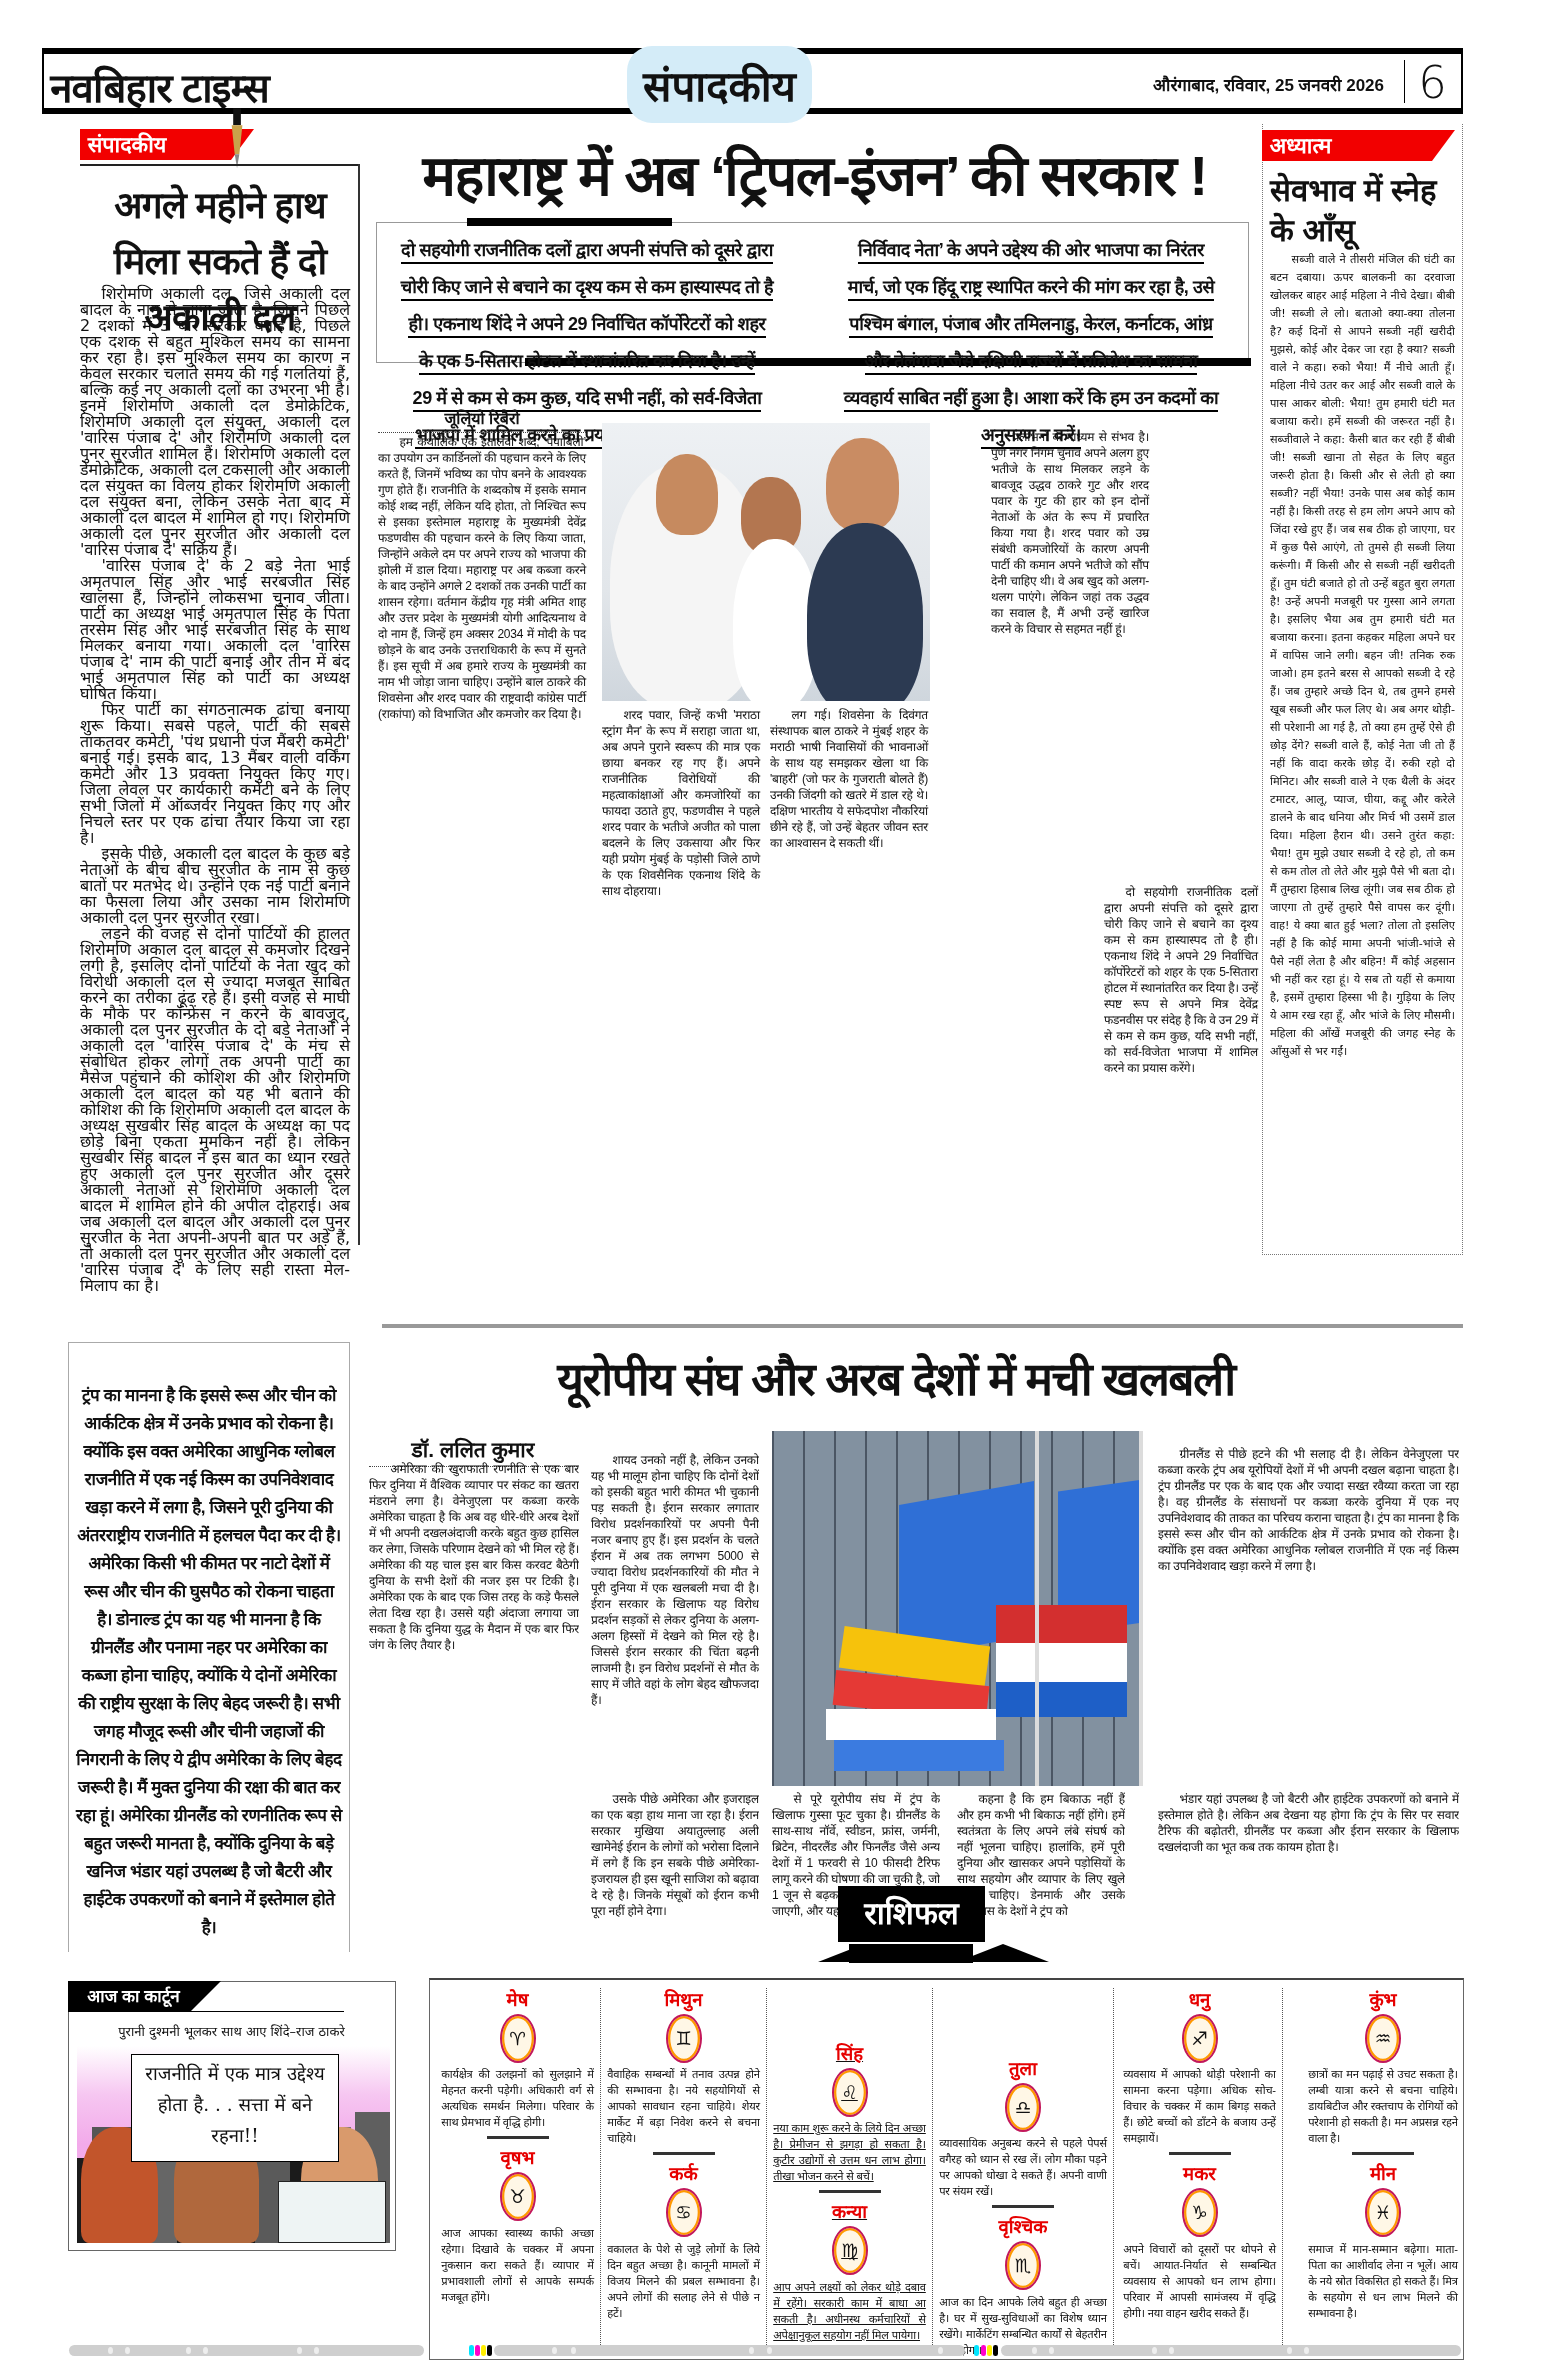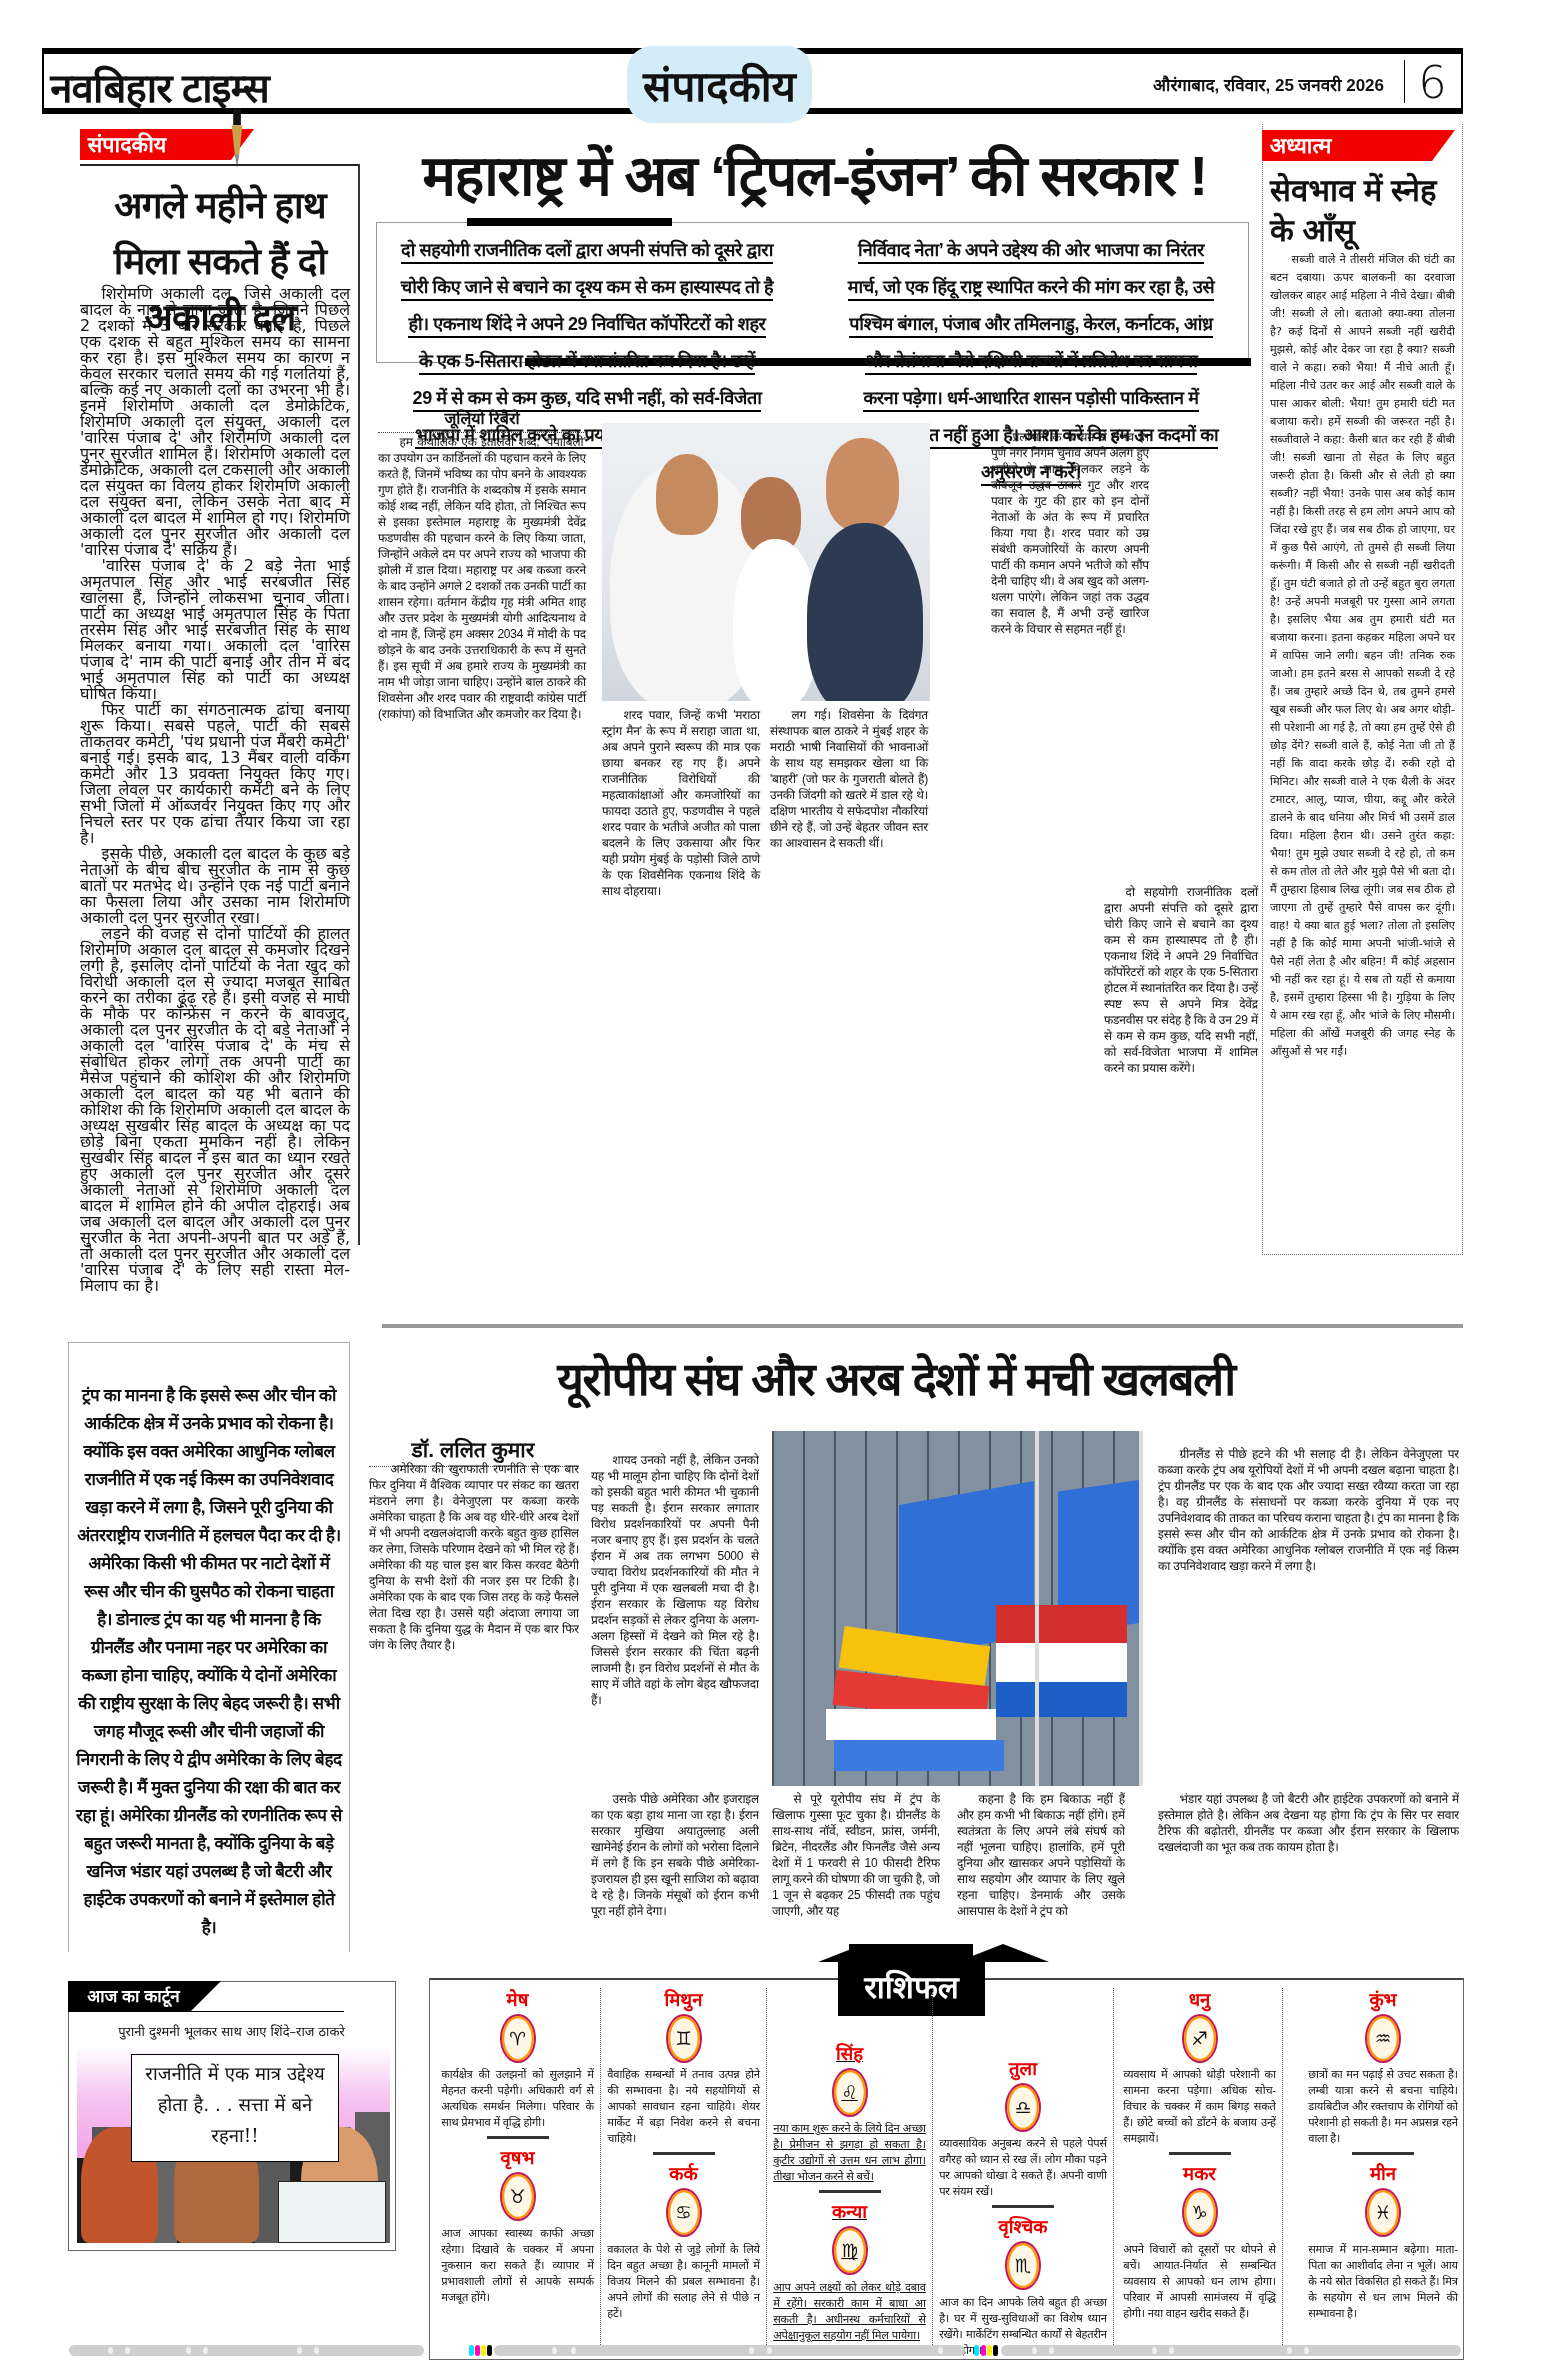--- a/index.html
+++ b/index.html
@@ -81,21 +81,21 @@
   #cartoon-tab { left: 68px; top: 1981px; width: 122px; height: 31px; background: #000; color: #fff; font-family: "Liberation Sans", sans-serif; font-weight: 700; font-size: 17px; line-height: 31px; padding-left: 19.3px; }
   #cartoon-tab::after { content: ""; position: absolute; right: -31px; top: 0; border-top: 31px solid #000; border-right: 31px solid transparent; }
   #cartoon-tab-rule { left: 190px; top: 2011px; width: 154px; height: 0.8px; background: #000; }
   #cartoon-caption { left: 77px; top: 2022px; width: 309px; text-align: center; font-size: 13px; font-family: "DejaVu Sans", sans-serif; }
   #cartoon-art { left: 77px; top: 2046px; width: 313px; height: 197px; background: linear-gradient(180deg, #ffffff 0%, #f6c6f1 25%, #f2aaea 50%, #f6b2ee 100%); overflow: hidden; }
   #speech-bubble { left: 54px; top: 7.7px; width: 208px; height: 108px; background: #fff; border: 1.5px solid #000; font-family: "DejaVu Serif", serif; font-size: 18.5px; line-height: 31px; text-align: center; padding-top: 3.1px; }
   .building { position: absolute; bottom: 0; }
 
   
   #rashi-frame { left: 429px; top: 1978px; width: 1035px; height: 382px; border: 1.5px solid #666; border-top: 2.3px solid #444; }
-  #rashi-title { left: 838px; top: 1960px; width: 147px; height: 56px; background: #000; color: #fff; font-family: "Liberation Sans", sans-serif; font-weight: 900; font-size: 31px; line-height: 56px; text-align: center; }
+  #rashi-title { left: 838px; top: 1886px; width: 147px; height: 56px; background: #000; color: #fff; font-family: "Liberation Sans", sans-serif; font-weight: 900; font-size: 31px; line-height: 56px; text-align: center; }
   #rashi-title-roof { left: 818px; top: 1944px; width: 0; height: 0; border-left: 46px solid transparent; border-right: 46px solid transparent; border-bottom: 18.5px solid #000; }
   #rashi-title-roof-r { left: 957px; top: 1944px; width: 0; height: 0; border-left: 46px solid transparent; border-right: 46px solid transparent; border-bottom: 18.5px solid #000; }
   #rashi-title-roof-m { left: 849px; top: 1944px; width: 124px; height: 18.5px; background: #000; }
   .rashi-col { top: 1988px; width: 166px; height: 363px; border-right: 0.8px dotted #555; }
   .rashi-col:last-child { border-right: none; }
   .rashi-name { text-align: center; color: #e60000; font-family: "Liberation Sans", sans-serif; font-weight: 900; font-size: 18.5px; line-height: 23px; }
   .rashi-icon { margin: 3.1px auto 3.1px; width: 36px; height: 49px; border-radius: 50%; border: 2.3px solid #c2185b; box-shadow: inset 0 0 0 2.3px #ff9800; display: flex; align-items: center; justify-content: center; font-size: 18.5px; background: #fff7e6; }
   .rashi-text { font-family: "Liberation Sans", sans-serif; font-size: 11.2px; line-height: 16px; text-align: justify; padding: 0 6.2px; letter-spacing: -0.2px; }
   .rashi-sep { width: 62px; height: 2.3px; background: #333; margin: 6.2px auto 7.7px; }
 
@@ -142,21 +142,20 @@
     <div><span>ही। एकनाथ शिंदे ने अपने 29 निर्वाचित कॉर्पोरेटरों को शहर</span></div>
     <div><span>के एक 5-सितारा होटल में स्थानांतरित कर दिया है। उन्हें</span></div>
     <div><span>29 में से कम से कम कुछ, यदि सभी नहीं, को सर्व-विजेता</span></div>
     <div><span>भाजपा में शामिल करने का प्रयास करेंगे। ‘एक पार्टी, एक</span></div>
   </div>
 <div id="pq-right" class="abs pq-col">
     <div><span>निर्विवाद नेता’ के अपने उद्देश्य की ओर भाजपा का निरंतर</span></div>
     <div><span>मार्च, जो एक हिंदू राष्ट्र स्थापित करने की मांग कर रहा है, उसे</span></div>
     <div><span>पश्चिम बंगाल, पंजाब और तमिलनाडु, केरल, कर्नाटक, आंध्र</span></div>
     <div><span>और तेलंगाना जैसे दक्षिणी राज्यों में प्रतिरोध का सामना</span></div>
-    <div><span>करना पड़ेगा। धर्म-आधारित शासन पड़ोसी पाकिस्तान में</span></div>
     <div><span>व्यवहार्य साबित नहीं हुआ है। आशा करें कि हम उन कदमों का</span></div>
     <div><span>अनुसरण न करें।</span></div>
   </div>
 
 <div id="byline-1" class="abs byline">जूलियो रिबैरो</div>
 <div id="article-col-1" class="abs body-cond">
     <p>हम कैथोलिक एक इतालवी शब्द, ‘पैपाबिली’ का उपयोग उन कार्डिनलों की पहचान करने के लिए करते हैं, जिनमें भविष्य का पोप बनने के आवश्यक गुण होते हैं। राजनीति के शब्दकोष में इसके समान कोई शब्द नहीं, लेकिन यदि होता, तो निश्चित रूप से इसका इस्तेमाल महाराष्ट्र के मुख्यमंत्री देवेंद्र फडणवीस की पहचान करने के लिए किया जाता, जिन्होंने अकेले दम पर अपने राज्य को भाजपा की झोली में डाल दिया। महाराष्ट्र पर अब कब्जा करने के बाद उन्होंने अगले 2 दशकों तक उनकी पार्टी का शासन रहेगा। वर्तमान केंद्रीय गृह मंत्री अमित शाह और उत्तर प्रदेश के मुख्यमंत्री योगी आदित्यनाथ वे दो नाम हैं, जिन्हें हम अक्सर 2034 में मोदी के पद छोड़ने के बाद उनके उत्तराधिकारी के रूप में सुनते हैं। इस सूची में अब हमारे राज्य के मुख्यमंत्री का नाम भी जोड़ा जाना चाहिए। उन्होंने बाल ठाकरे की शिवसेना और शरद पवार की राष्ट्रवादी कांग्रेस पार्टी (राकांपा) को विभाजित और कमजोर कर दिया है।</p>
   </div>
 
 <div id="photo-1" class="abs">

